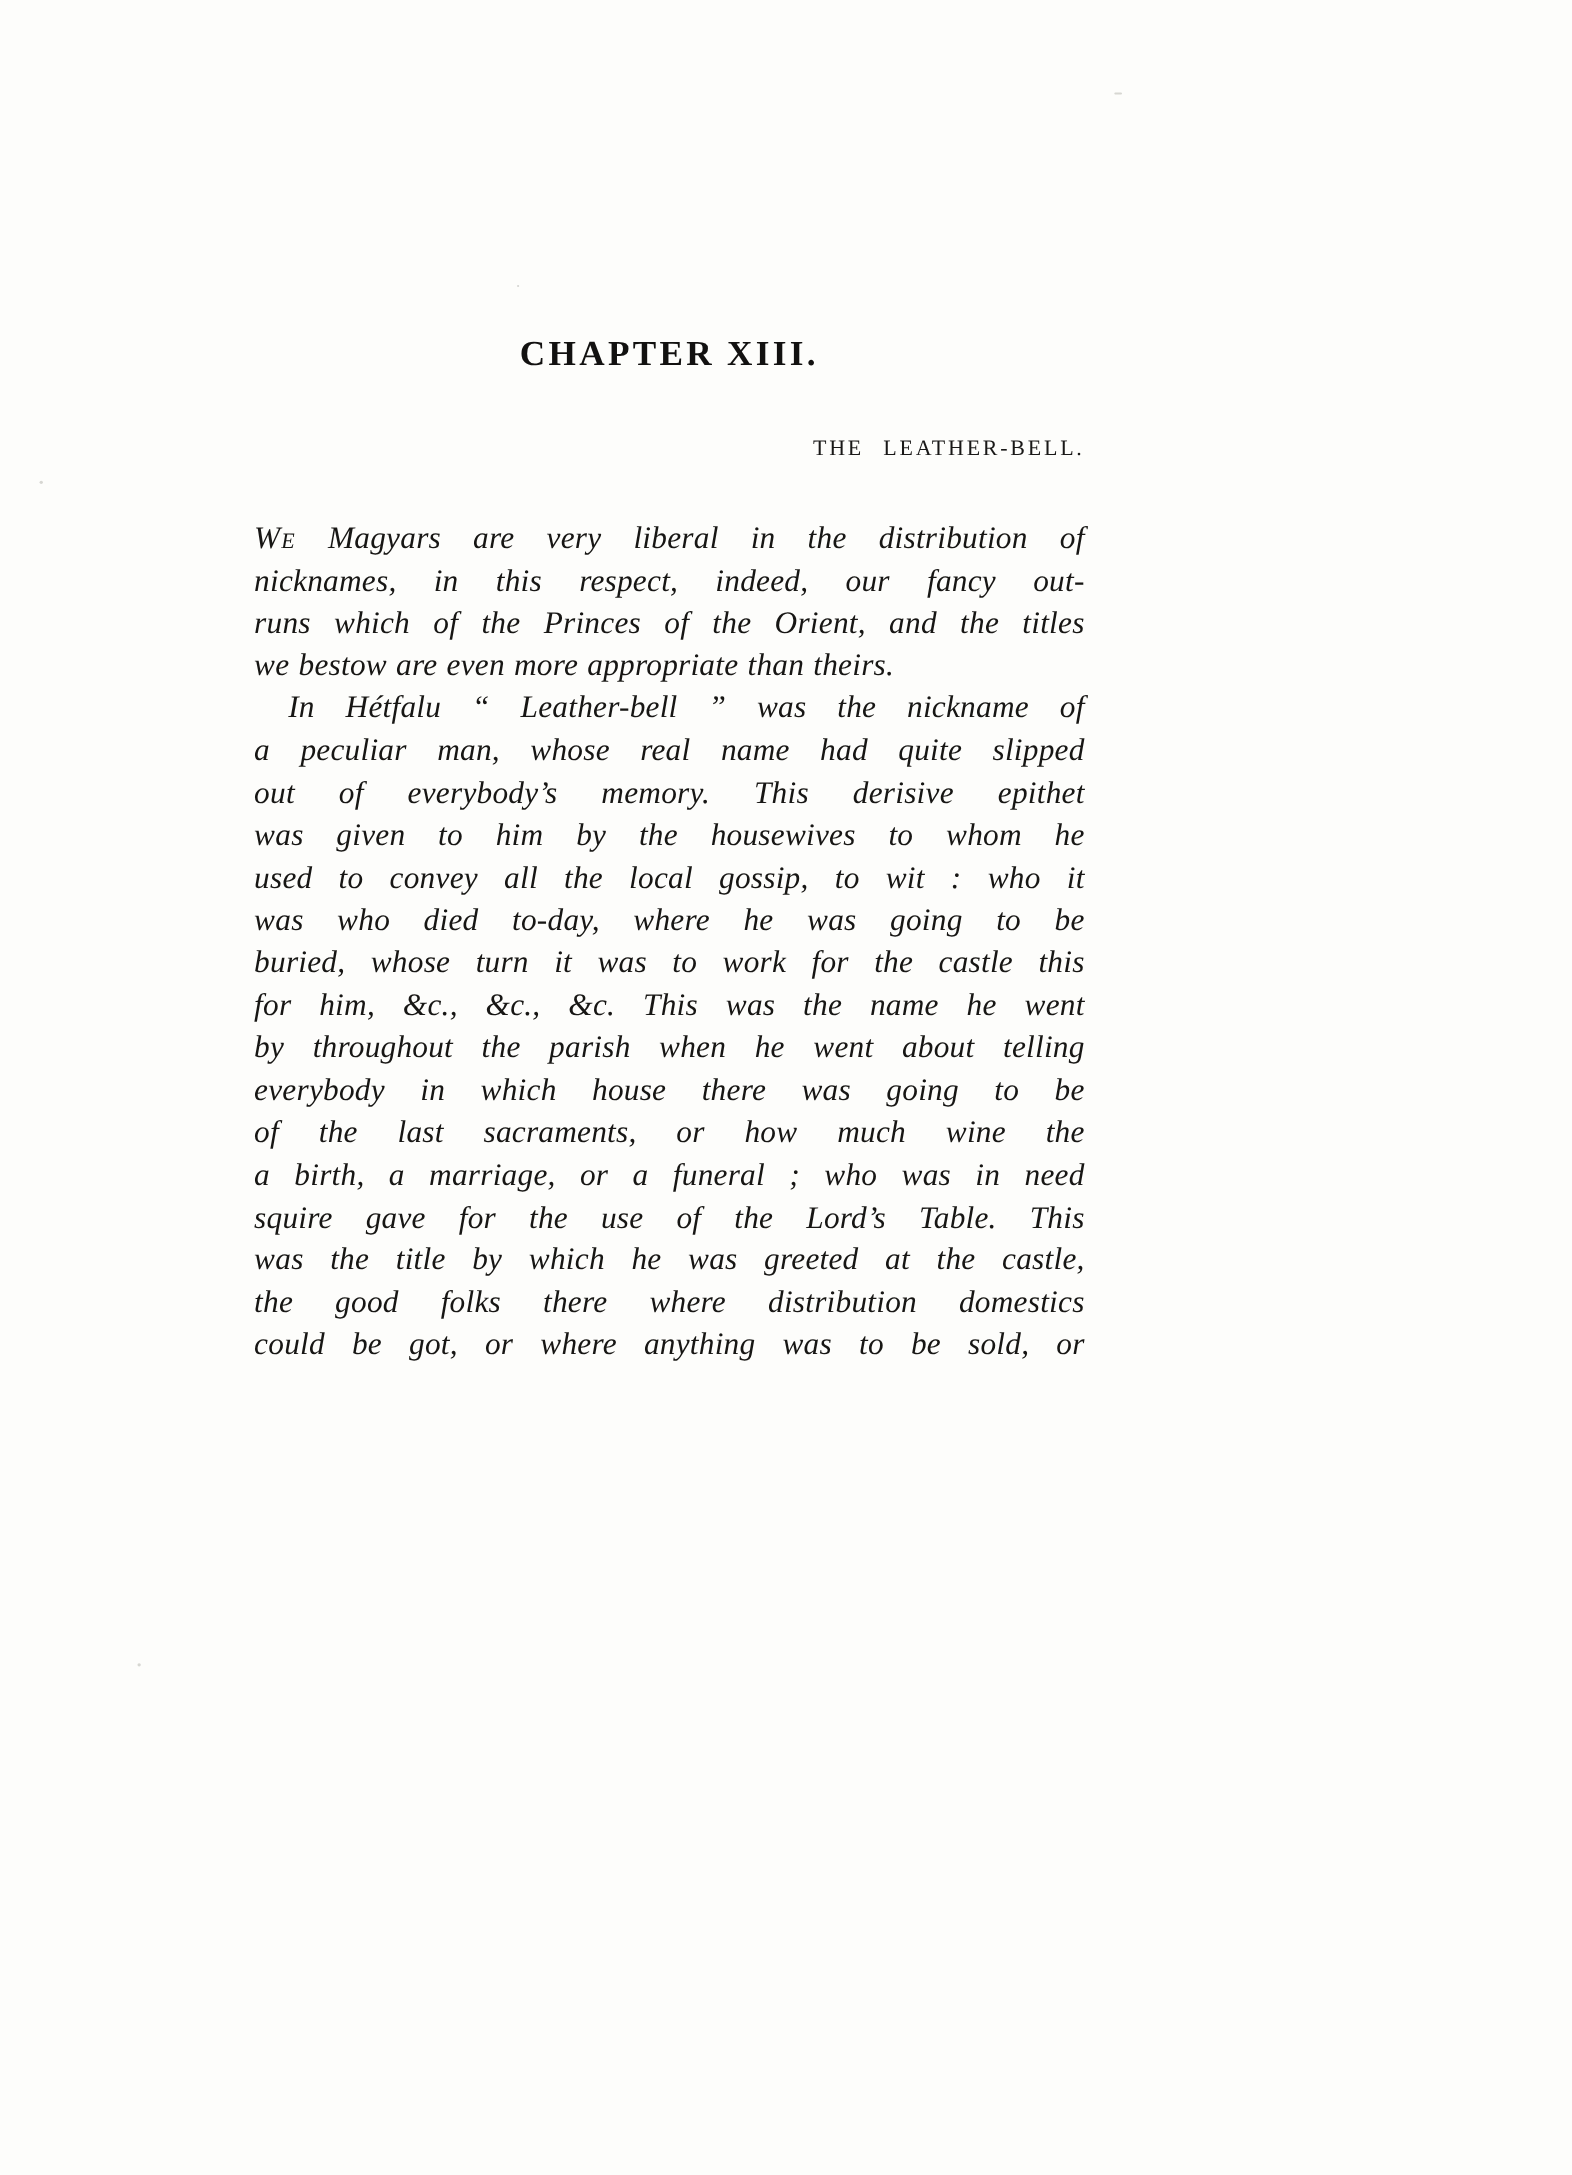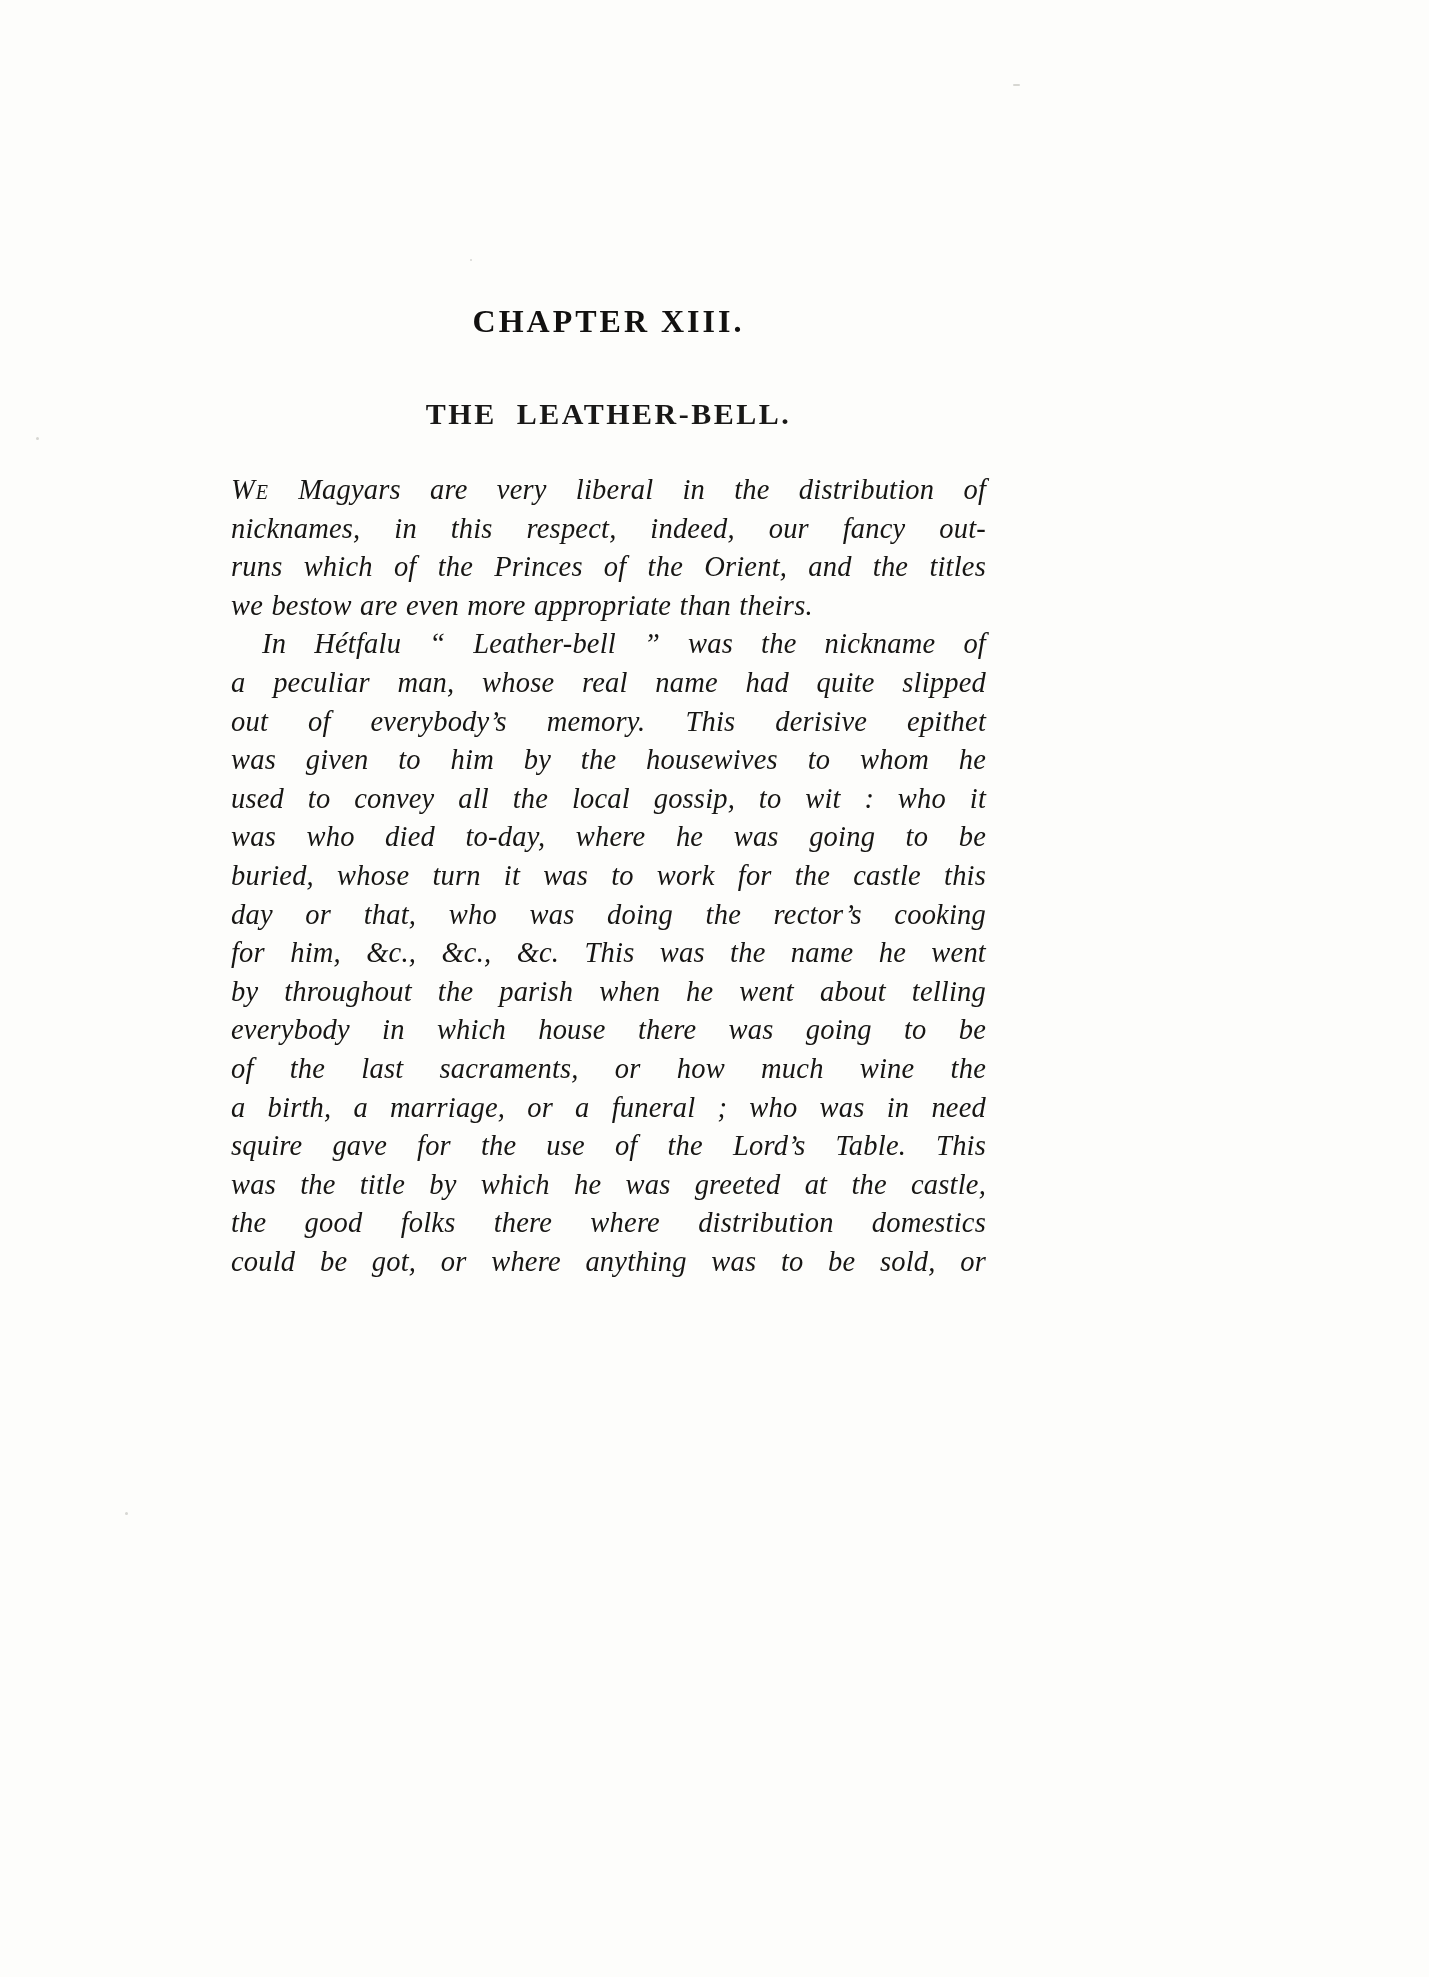--- a/index.html
+++ b/index.html
@@ -25,23 +25,23 @@
     font-weight: bold;
     letter-spacing: 3px;
     color: #121110;
   }
 
   .section-title {
     position: absolute;
     left: 231px;
     top: 397px;
     width: 755px;
-    text-align: center;
-    font-size: 30px;
-    font-weight: bold;
+    text-align: right;
+    font-size: 20px;
+    font-weight: normal;
     letter-spacing: 2.5px;
     word-spacing: 10px;
     color: #191817;
   }
 
   .body-text {
     position: absolute;
     left: 231px;
     top: 471px;
     width: 755px;
@@ -101,21 +101,20 @@
     </div>
 
     <div>
       <div class="line indent">In Hétfalu “ Leather-bell ” was the nickname of</div>
       <div class="line">a peculiar man, whose real name had quite slipped</div>
       <div class="line">out of everybody’s memory.  This derisive epithet</div>
       <div class="line">was given to him by the housewives to whom he</div>
       <div class="line">used to convey all the local gossip, to wit : who it</div>
       <div class="line">was who died to-day, where he was going to be</div>
       <div class="line">buried, whose turn it was to work for the castle this</div>
-      <div class="line">day or that, who was doing the rector’s cooking</div>
       <div class="line">for him, &amp;c., &amp;c., &amp;c.  This was the name he went</div>
       <div class="line">by throughout the parish when he went about telling</div>
       <div class="line">everybody in which house there was going to be</div>
       <div class="line">of the last sacraments, or how much wine the</div>
       <div class="line">a birth, a marriage, or a funeral ; who was in need</div>
       <div class="line">squire gave for the use of the Lord’s Table.  This</div>
       <div class="line">was the title by which he was greeted at the castle,</div>
       <div class="line">the good folks there where distribution domestics</div>
       <div class="line">could be got, or where anything was to be sold, or</div>
     </div>

